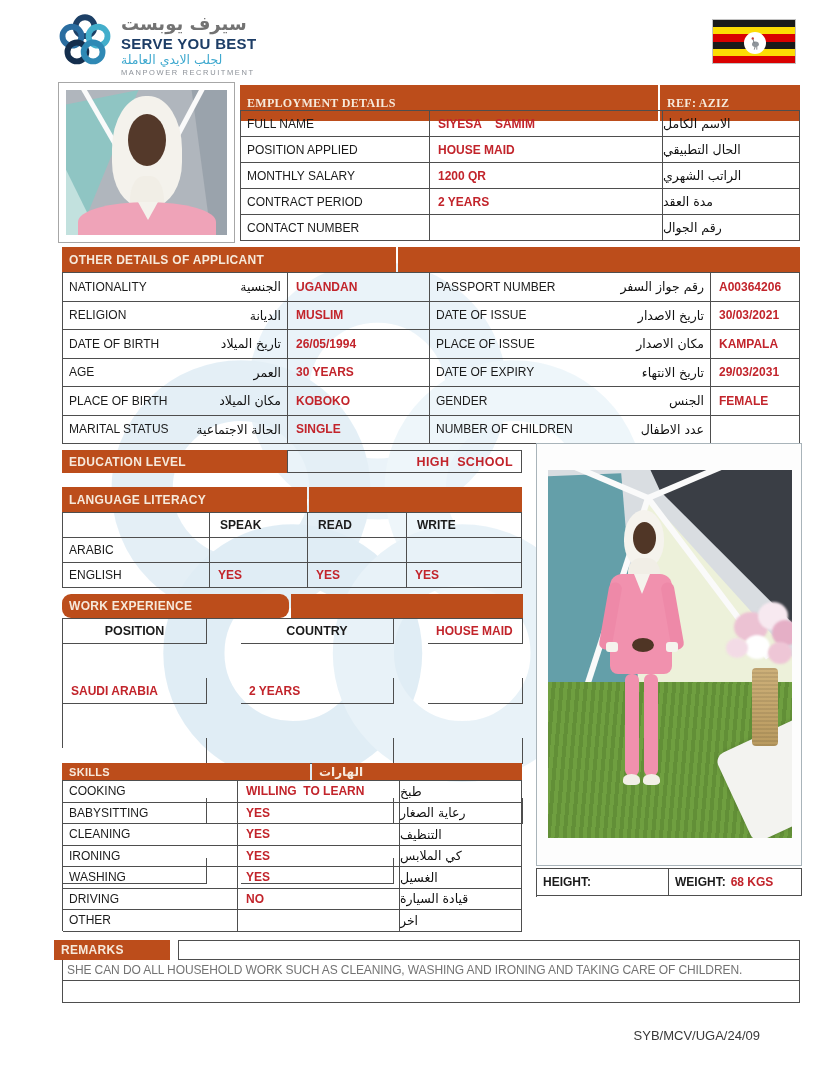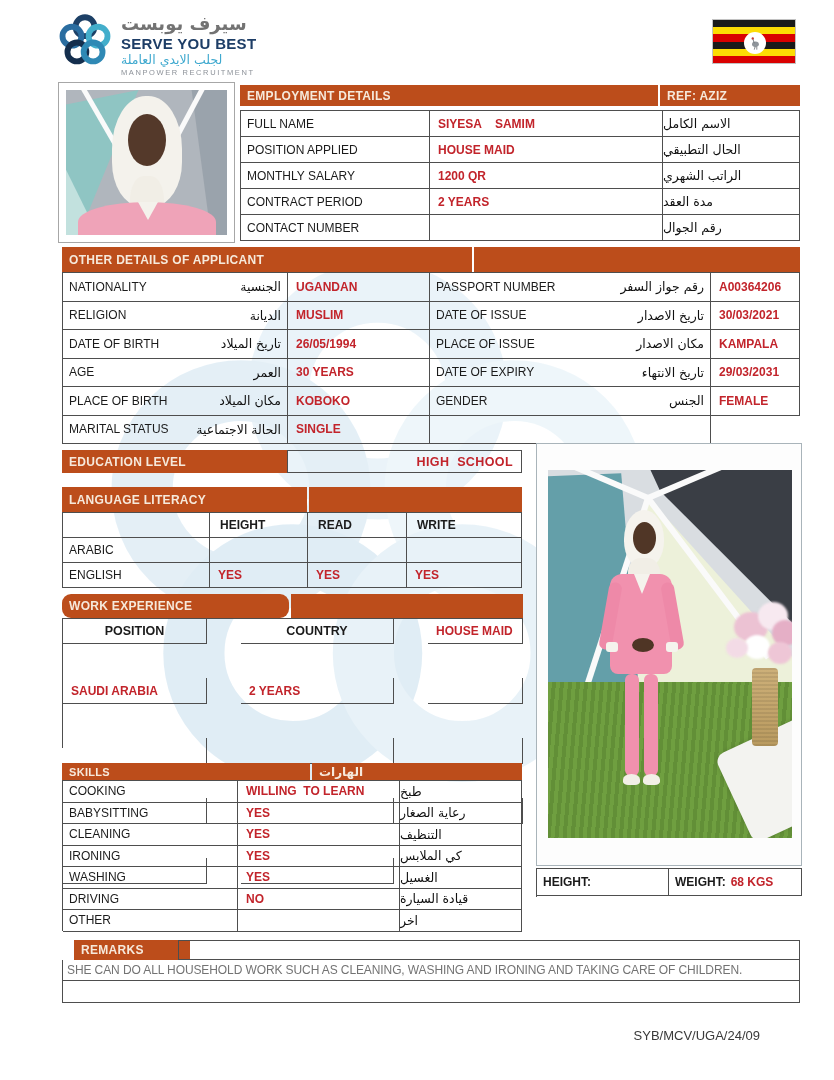--- a/index.html
+++ b/index.html
@@ -111,21 +111,21 @@
       <div class="stripe" style="left:112px;top:-20px;width:5px;height:120px;transform:rotate(28deg);"></div>
       <div class="stripe" style="left:30px;top:-30px;width:5px;height:110px;transform:rotate(-30deg);"></div>
       <div class="shape" style="left:46px;top:6px;width:70px;height:110px;background:#f4f2ec;border-radius:48% 48% 40% 40%;"></div>
       <div class="shape" style="left:62px;top:24px;width:38px;height:52px;background:#54392a;border-radius:50%;"></div>
       <div class="shape" style="left:64px;top:86px;width:34px;height:60px;background:#f1eee6;border-radius:40%;"></div>
       <div class="shape" style="left:12px;top:112px;width:138px;height:40px;background:#efa3b8;border-radius:50% 50% 0 0;"></div>
       <div class="shape" style="left:72px;top:112px;width:20px;height:18px;background:#f4f2ec;clip-path:polygon(0 0,100% 0,50% 100%);"></div>
     </div>
   </div>
 
-  <div class="abs z ohdr" style="left:240px;top:85px;width:560px;height:21px;">
+  <div class="abs z ohdr" style="left:240px;top:85px;width:560px;height:36px;font-family:Liberation Serif, serif;">
     <div class="oc" style="width:418px;">EMPLOYMENT DETAILS</div>
     <div class="oc" style="flex:1;">REF: AZIZ</div>
   </div>
   <div class="abs z tbl" style="left:240px;top:110px;width:560px;height:131px;grid-template-columns:189px 233px auto;grid-auto-rows:26px;">
     <div class="lab">FULL NAME</div>
     <div class="val">SIYESA    SAMIM</div>
     <div class="ar cell-ar">الاسم الكامل</div>
     <div class="lab">POSITION APPLIED</div>
     <div class="val">HOUSE MAID</div>
     <div class="ar cell-ar">الحال التطبيقي</div>
@@ -134,21 +134,21 @@
     <div class="ar cell-ar">الراتب الشهري</div>
     <div class="lab">CONTRACT PERIOD</div>
     <div class="val">2 YEARS</div>
     <div class="ar cell-ar">مدة العقد</div>
     <div class="lab">CONTACT NUMBER</div>
     <div class="val"></div>
     <div class="ar cell-ar">رقم الجوال</div>
   </div>
 
   <div class="abs z ohdr" style="left:62px;top:247px;width:738px;height:25px;">
-    <div class="oc" style="width:410px;">OTHER DETAILS OF APPLICANT</div>
+    <div class="oc" style="width:334px;">OTHER DETAILS OF APPLICANT</div>
     <div class="oc" style="flex:1;"></div>
   </div>
   <div class="abs z tbl" style="left:62px;top:272px;width:738px;height:172px;grid-template-columns:225px 142px 281px auto;grid-auto-rows:28.5px;">
     <div class="duo">
         <span class="lab" style="padding-left:0">NATIONALITY</span>
         <span class="ar">الجنسية</span>
       </div>
     <div class="val">UGANDAN</div>
     <div class="duo">
         <span class="lab" style="padding-left:0">PASSPORT NUMBER</span>
@@ -193,33 +193,37 @@
     <div class="duo">
         <span class="lab" style="padding-left:0">GENDER</span>
         <span class="ar">الجنس</span>
       </div>
     <div class="val">FEMALE</div>
     <div class="duo">
         <span class="lab" style="padding-left:0">MARITAL STATUS</span>
         <span class="ar">الحالة الاجتماعية</span>
       </div>
     <div class="val">SINGLE</div>
+    <div class="duo">
+        <span class="lab" style="padding-left:0">NUMBER OF CHILDREN</span>
+        <span class="ar">عدد الاطفال</span>
+      </div>
     <div class="val"></div>
   </div>
 
   <div class="abs z oc" style="left:62px;top:450px;width:225px;height:23px;">EDUCATION LEVEL</div>
   <div class="abs z edu-val" style="left:287px;top:450px;width:235px;height:23px;">HIGH  SCHOOL</div>
 
   <div class="abs z ohdr" style="left:62px;top:487px;width:460px;height:25px;">
     <div class="oc" style="width:245px;">LANGUAGE LITERACY</div>
     <div class="oc" style="flex:1;"></div>
   </div>
   <div class="abs z tbl" style="left:62px;top:512px;width:460px;height:76px;grid-template-columns:147px 98px 99px auto;grid-auto-rows:25px;">
     <div class="lab"></div>
-    <div class="chead-l">HEIGHT</div>
+    <div class="chead-l">SPEAK</div>
     <div class="chead-l">READ</div>
     <div class="chead-l">WRITE</div>
     <div class="lab">ARABIC</div>
     <div class="val"></div>
     <div class="val"></div>
     <div class="val"></div>
     <div class="lab">ENGLISH</div>
     <div class="val">YES</div>
     <div class="val">YES</div>
     <div class="val">YES</div>
@@ -312,21 +316,21 @@
   </div>
 
   <div class="abs z tbl" style="left:536px;top:868px;width:266px;height:29px;grid-template-columns:132px auto;grid-auto-rows:27px;">
     <div class="lab" style="font-weight:600;">HEIGHT:</div>
     <div style="padding-left:6px;">
       <span class="lab" style="font-weight:600;padding-left:0;">WEIGHT:</span>
       <span class="val" style="padding-left:5px;">68 KGS</span>
     </div>
   </div>
 
-  <div class="abs z oc" style="left:74px;top:940px;width:116px;height:20px;">REMARKS</div>
+  <div class="abs z oc" style="left:54px;top:940px;width:116px;height:20px;">REMARKS</div>
   <div class="abs z rem-cell" style="left:178px;top:940px;width:622px;height:20px;"></div>
   <div class="abs z rem-cell" style="left:62px;top:960px;width:738px;height:21px;border-top:none;">
     <span class="rem-text">SHE CAN DO ALL HOUSEHOLD WORK SUCH AS CLEANING, WASHING AND IRONING AND TAKING CARE OF CHILDREN.</span>
   </div>
   <div class="abs z rem-cell" style="left:62px;top:981px;width:738px;height:22px;border-top:none;"></div>
 
   <div class="abs z footer" style="left:520px;top:1028px;width:240px;">SYB/MCV/UGA/24/09</div>
 
 </div>
 

